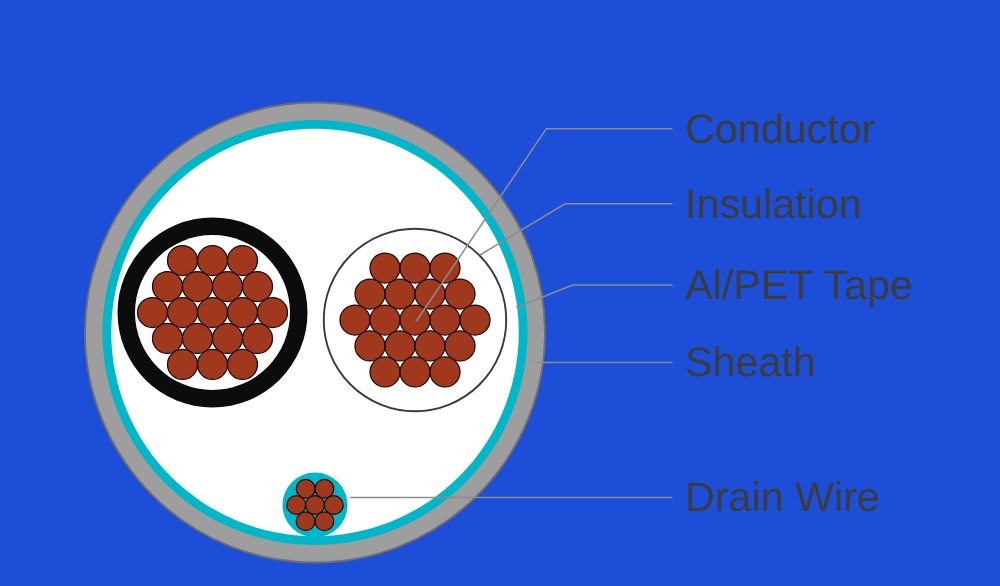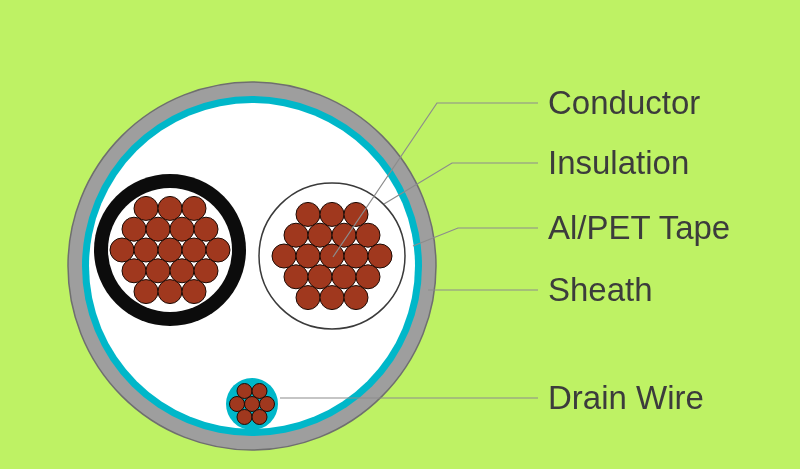--- a/index.html
+++ b/index.html
@@ -5,21 +5,21 @@
   html, body {
     margin: 0;
     padding: 0;
     background: #ffffff;
     font-family: "Liberation Sans", sans-serif;
   }
   .stage {
     position: relative;
     width: 800px;
     height: 469px;
-    background: #bef264;
+    background: #1d4ed8;
     overflow: hidden;
   }
   svg { display: block; }
   .diagram-label {
     font-family: "Liberation Sans", sans-serif;
     font-size: 33px;
     font-weight: 400;
   }
 </style>
 </head>

